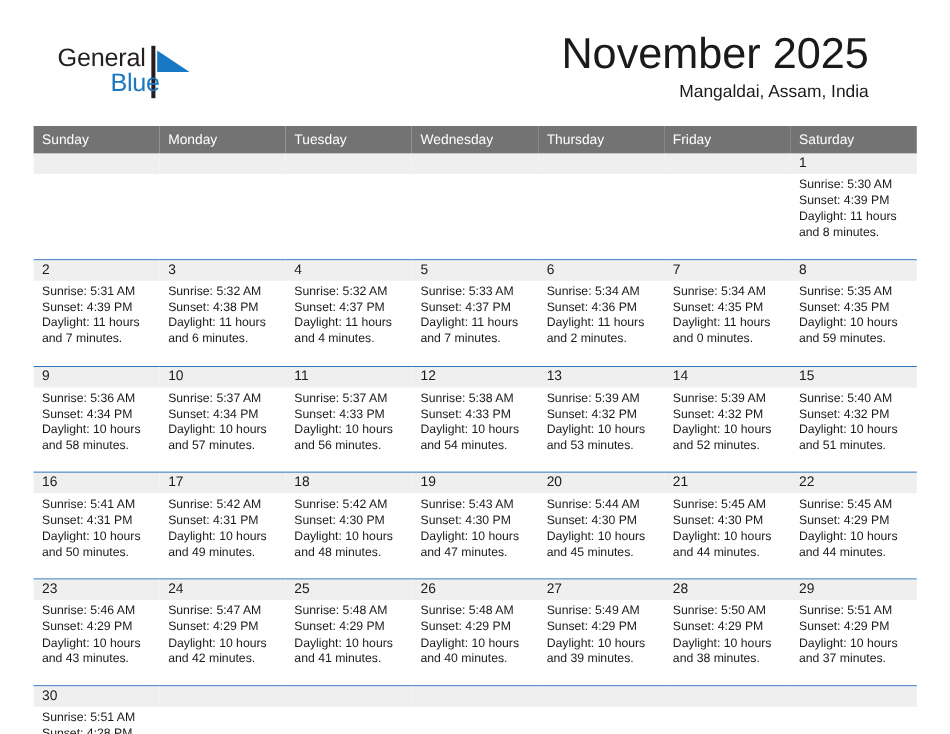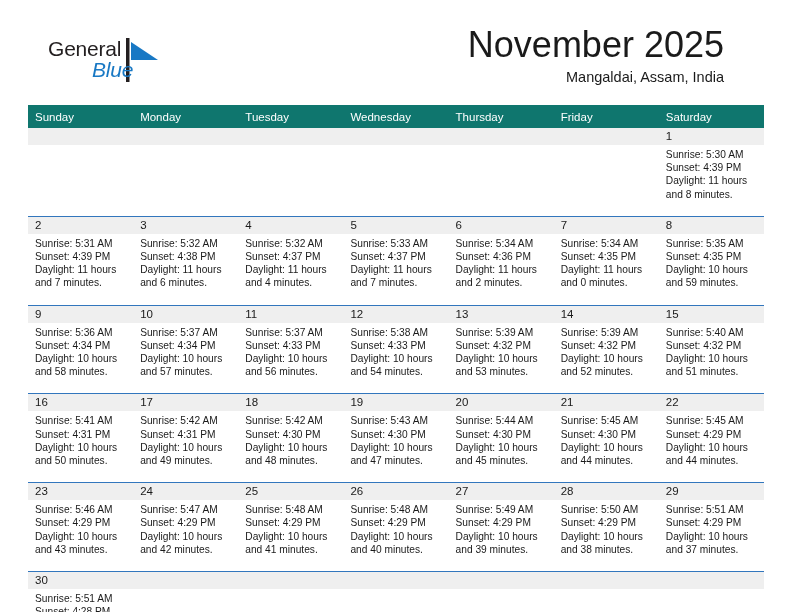--- a/index.html
+++ b/index.html
@@ -48,21 +48,20 @@
     letter-spacing: -0.2px;
   }
   .brand-blue {
     position: absolute;
     left: 58px;
     top: 21px;
     font-size: 21px;
     line-height: 25px;
     color: #1878c4;
     letter-spacing: -0.2px;
-    font-style: italic;
   }
   .brand-flag {
     position: absolute;
     left: 92px;
     top: 2px;
     width: 34px;
     height: 44px;
   }
 
   .title-block {
@@ -91,21 +90,21 @@
   .calendar {
     position: absolute;
     left: 28px;
     top: 105px;
     width: 736px;
     border-collapse: collapse;
     table-layout: fixed;
   }
 
   .calendar th {
-    background: #0f766e;
+    background: #737373;
     color: #ffffff;
     font-size: 11.5px;
     font-weight: normal;
     text-align: left;
     padding: 5px 0 5px 7px;
     height: 13px;
     vertical-align: middle;
     border: none;
   }
 

